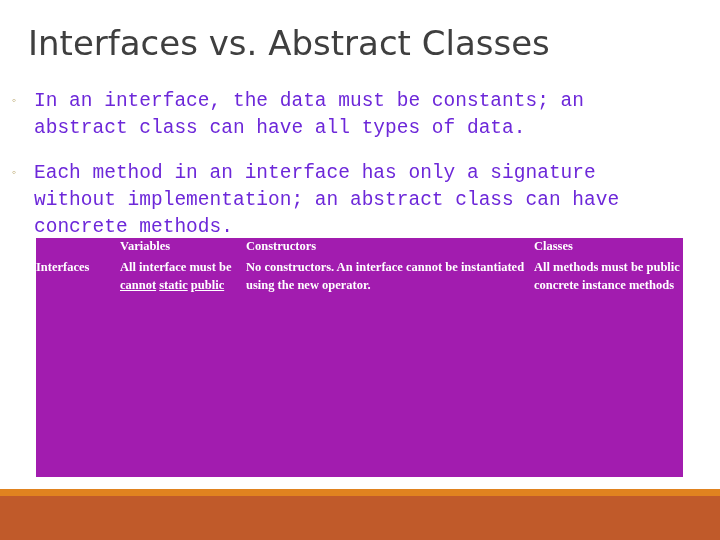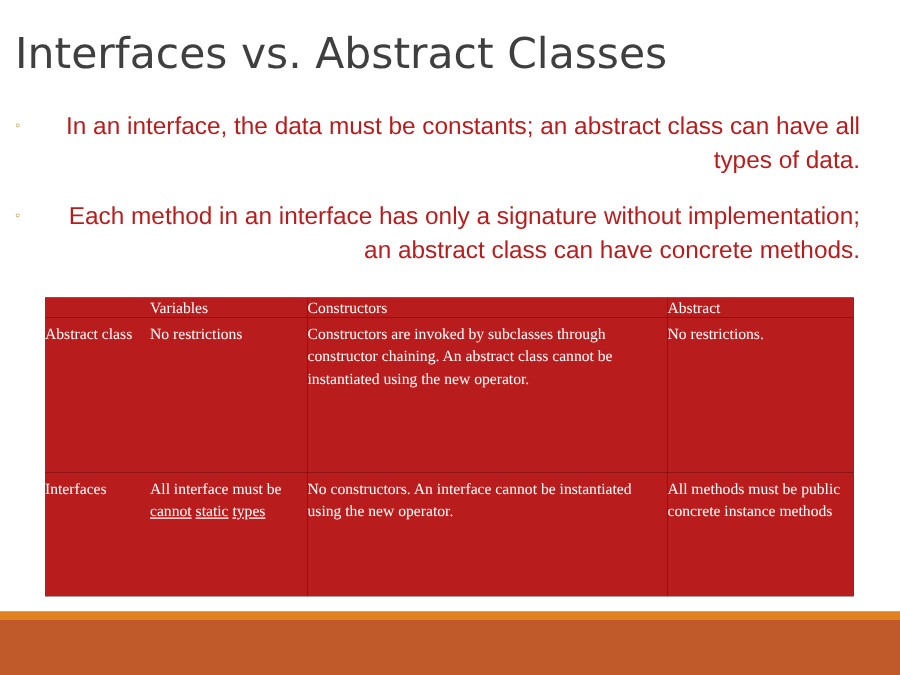--- a/index.html
+++ b/index.html
@@ -17,21 +17,21 @@
 
   .slide {
     position: absolute;
     inset: 0;
     background: #ffffff;
   }
 
   
   .slide-title {
     position: absolute;
-    left: 12px;
+    left: 28px;
     top: 22px;
     width: 690px;
     font-family: "DejaVu Sans", sans-serif;
     font-weight: 400;
     font-size: 34px;
     line-height: 42px;
     color: #3f3f3f;
     letter-spacing: 0px;
     white-space: nowrap;
   }
@@ -52,46 +52,45 @@
     flex: 0 0 auto;
     width: 22px;
     padding-top: 6px;
     font-size: 12px;
     line-height: 12px;
     color: #b09b5b;
     text-align: left;
   }
   .bullet-text {
     flex: 1 1 auto;
-    font-family: Liberation Sans, sans-serif;
+    font-family: Liberation Mono, monospace;
     font-size: 19.5px;
     line-height: 27px;
-    color: #b91c1c;
-    text-align: right;
+    color: #6d28d9;
   }
 
   
   .cmp-table {
     position: absolute;
     left: 36px;
     top: 238px;
     width: 647px;
     height: 239px;
     background: #000000;
     color: #ffffff;
     border-collapse: collapse;
     table-layout: fixed;
   }
   .cmp-table td, .cmp-table th {
-    background: #b91c1c;
+    background: #a21caf;
     color: #ffffff;
     border: none;
     vertical-align: top;
     padding: 0;
-    font-weight: normal;
+    font-weight: bold;
     text-align: left;
   }
   .col-label  { width: 84px;  }
   .col-vars   { width: 126px; }
   .col-ctors  { width: 288px; }
   .col-meths  { width: 149px; }
   .hdr-cell {
     font-family: "Liberation Serif", serif;
     font-size: 12.5px;
     line-height: 16px;
@@ -167,34 +166,28 @@
       <col class="col-label">
       <col class="col-vars">
       <col class="col-ctors">
       <col class="col-meths">
     </colgroup>
     <thead>
       <tr class="hdr-row">
         <th class="hdr-cell pad-left-0"></th>
         <th class="hdr-cell">Variables</th>
         <th class="hdr-cell">Constructors</th>
-        <th class="hdr-cell">Abstract</th>
+        <th class="hdr-cell">Classes</th>
       </tr>
     </thead>
     <tbody>
-      <tr class="body-row row-abstract">
-        <td class="cell-label pad-left-0">Abstract class</td>
-        <td class="cell-text">No restrictions</td>
-        <td class="cell-text">Constructors are invoked by subclasses through constructor chaining. An abstract class cannot be instantiated using the new operator.</td>
-        <td class="cell-text">No restrictions.</td>
-      </tr>
       <tr class="body-row row-interface">
         <td class="cell-label pad-left-0">Interfaces</td>
         <td class="cell-text">
-          <span>All interface must be </span><span class="u">cannot</span> <span class="u">static</span> <span class="u">types</span>
+          <span>All interface must be </span><span class="u">cannot</span> <span class="u">static</span> <span class="u">public</span>
         </td>
         <td class="cell-text">No constructors. An interface cannot be instantiated using the new operator.</td>
         <td class="cell-text">All methods must be public concrete instance methods</td>
       </tr>
     </tbody>
   </table>
 
   <div class="footer-stripe"></div>
   <div class="footer-bar">
     

